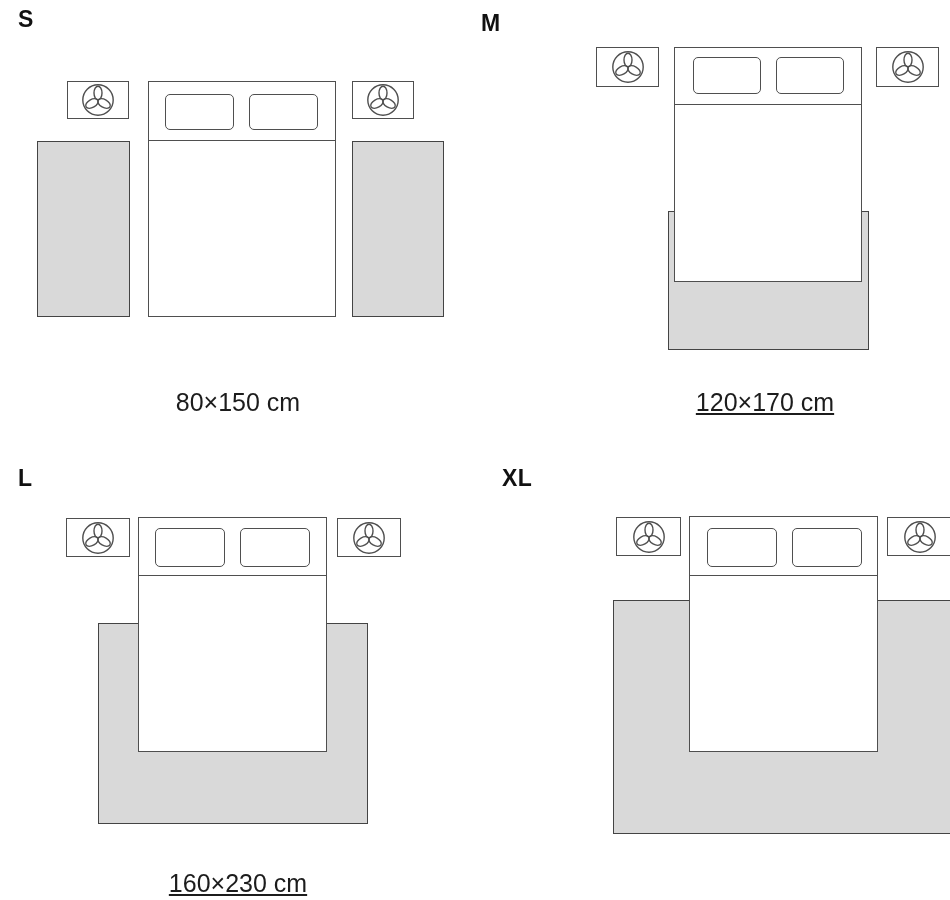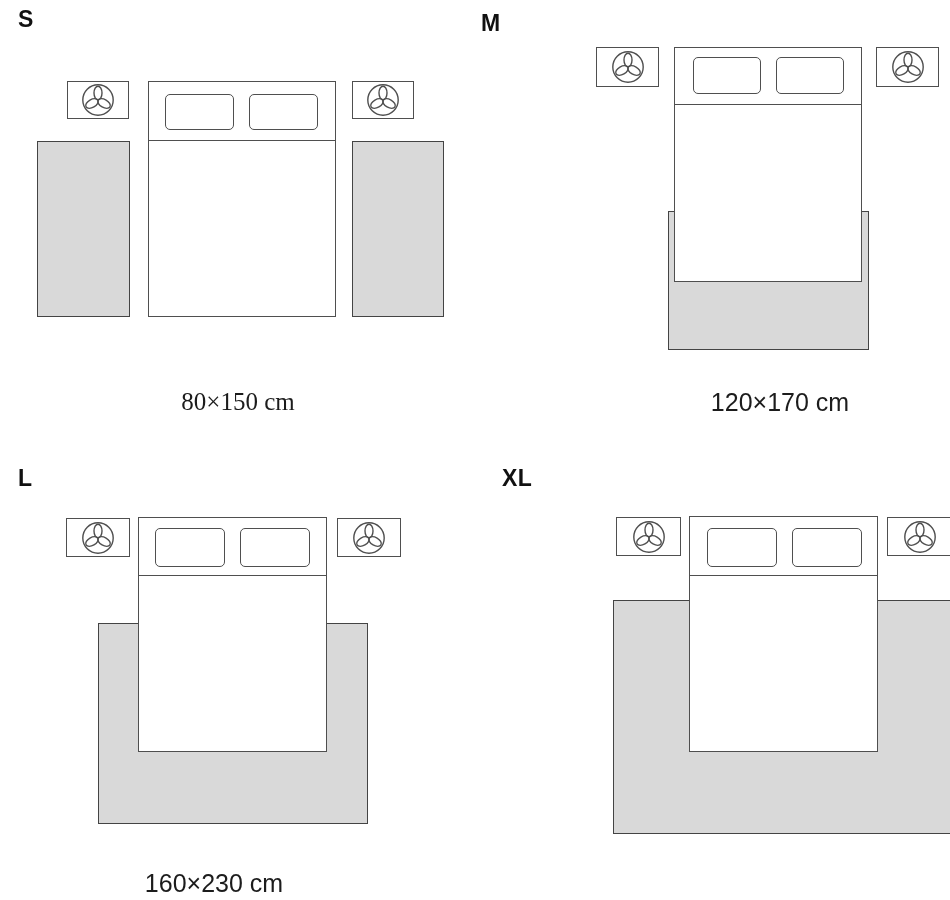--- a/index.html
+++ b/index.html
@@ -42,43 +42,43 @@
   
   #panel-s .size-label{left:18px;top:8px;}
   #panel-s .rug-a{left:37px;top:141px;width:93px;height:176px;}
   #panel-s .rug-b{left:352px;top:141px;width:92px;height:176px;}
   #panel-s .nightstand-left{left:67px;top:81px;width:62px;height:38px;}
   #panel-s .nightstand-right{left:352px;top:81px;width:62px;height:38px;}
   #panel-s .bed{left:148px;top:81px;width:188px;height:236px;}
   #panel-s .divider{top:58px;}
   #panel-s .pillow-left{left:16px;top:12px;width:69px;height:36px;}
   #panel-s .pillow-right{left:100px;top:12px;width:69px;height:36px;}
-  #panel-s .caption{left:88px;top:388px;font-family:Liberation Serif, serif;}
+  #panel-s .caption{left:88px;top:388px;}
 
   
   #panel-m .size-label{left:6px;top:12px;}
   #panel-m .rug-a{left:193px;top:211px;width:201px;height:139px;}
   #panel-m .nightstand-left{left:121px;top:47px;width:63px;height:40px;}
   #panel-m .nightstand-right{left:401px;top:47px;width:63px;height:40px;}
   #panel-m .bed{left:199px;top:47px;width:188px;height:235px;}
   #panel-m .divider{top:56px;}
   #panel-m .pillow-left{left:18px;top:9px;width:68px;height:37px;}
   #panel-m .pillow-right{left:101px;top:9px;width:68px;height:37px;}
-  #panel-m .caption{left:155px;top:388px;}
+  #panel-m .caption{left:140px;top:388px;text-decoration:underline;}
 
   
   #panel-l .size-label{left:18px;top:17px;}
   #panel-l .rug-a{left:98px;top:173px;width:270px;height:201px;}
   #panel-l .nightstand-left{left:66px;top:68px;width:64px;height:39px;}
   #panel-l .nightstand-right{left:337px;top:68px;width:64px;height:39px;}
   #panel-l .bed{left:138px;top:67px;width:189px;height:235px;}
   #panel-l .divider{top:57px;}
   #panel-l .pillow-left{left:16px;top:10px;width:70px;height:39px;}
   #panel-l .pillow-right{left:101px;top:10px;width:70px;height:39px;}
-  #panel-l .caption{left:64px;top:419px;}
+  #panel-l .caption{left:88px;top:419px;text-decoration:underline;}
 
   
   #panel-xl .size-label{left:3px;top:17px;}
   #panel-xl .rug-a{left:114px;top:150px;width:340px;height:234px;}
   #panel-xl .nightstand-left{left:117px;top:67px;width:65px;height:39px;}
   #panel-xl .nightstand-right{left:388px;top:67px;width:65px;height:39px;}
   #panel-xl .bed{left:190px;top:66px;width:189px;height:236px;}
   #panel-xl .divider{top:58px;}
   #panel-xl .pillow-left{left:17px;top:11px;width:70px;height:39px;}
   #panel-xl .pillow-right{left:102px;top:11px;width:70px;height:39px;}

